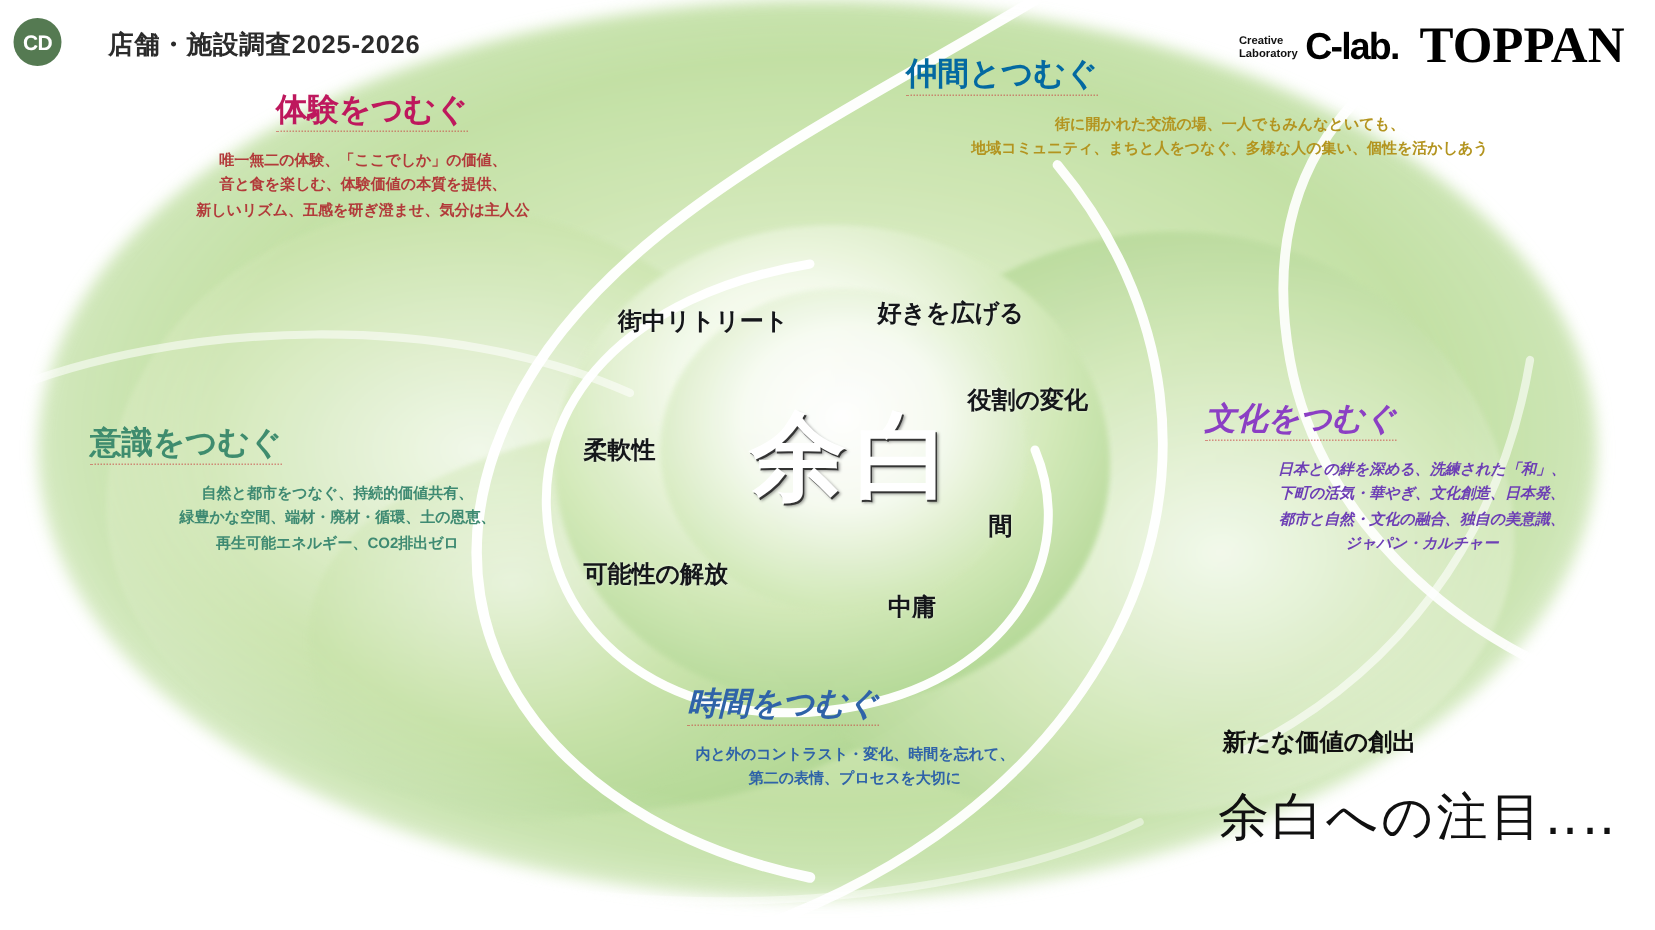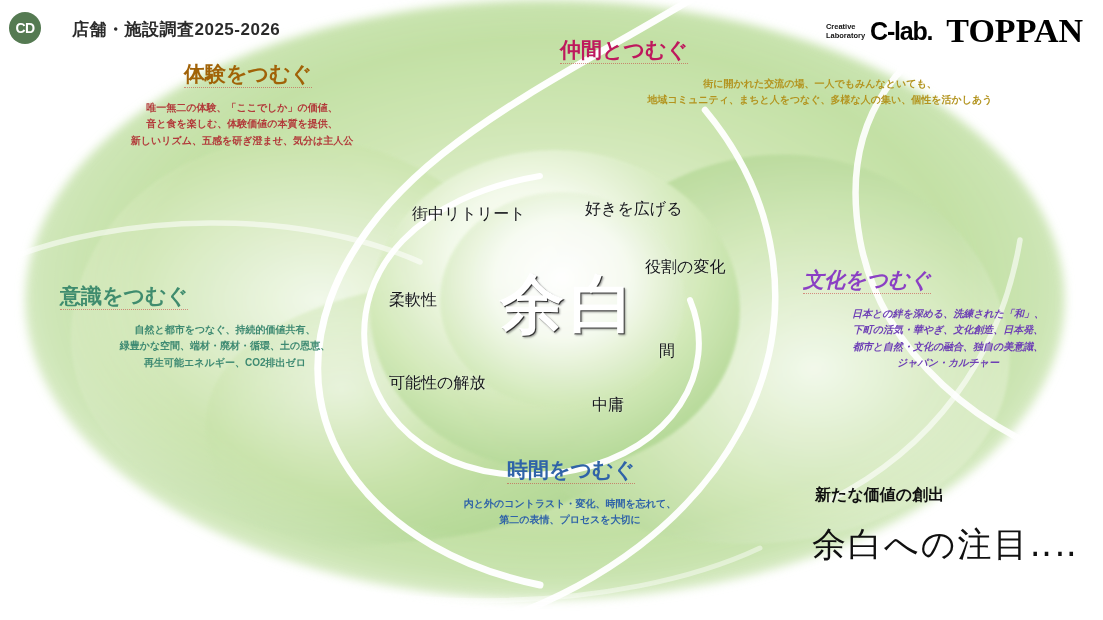--- a/index.html
+++ b/index.html
@@ -113,41 +113,41 @@
 
   #theme-ishiki{ left:60px;  top:284px; width:330px; }
   #theme-ishiki .theme-title{ color:#3f8c6e; }
   #theme-ishiki .theme-body{ color:#3e8a72; }
 
   #theme-bunka{ left:803px; top:268px; width:290px;font-style:italic; }
   #theme-bunka .theme-title{ color:#8b3fc4; }
   #theme-bunka .theme-body{ color:#6d3fb5; }
 
   #theme-jikan{ left:410px; top:458px; width:320px; }
-  #theme-jikan .theme-title{ color:#2f63a8; margin-left:97px; }
+  #theme-jikan .theme-title{ color:#2f63a8; margin-left:48px;font-style:italic; }
   #theme-jikan .theme-body{ color:#2f63a8; }
 
   
   #center-word{
     position:absolute;
     left:500px; top:272px;
     font-size:64px;
     font-weight:700;
     color:#ffffff;
     letter-spacing:6px;
     line-height:1;
     text-shadow:
       1px 1px 0 rgba(40,40,40,.9),
       2px 2px 2px rgba(40,40,40,.45);
     white-space:nowrap;
   }
   .kw{
     position:absolute;
     font-size:16px;
-    font-weight:400;
+    font-weight:700;
     color:#15171a;
     white-space:nowrap;
     text-shadow:0 0 2px rgba(255,255,255,.55);
   }
 
   
   #concl-small{
     position:absolute;
     left:815px; top:485px;
     font-size:16px;
@@ -283,28 +283,28 @@
       <div class="brand-creative">
         <div>Creative</div>
         <div>Laboratory</div>
       </div>
       <div class="brand-clab-main">C-lab.</div>
     </div>
     <div class="brand-toppan">TOPPAN</div>
   </div>
 
   <div class="theme" id="theme-taiken">
-    <div class="theme-title" style="color: #a16207;">体験をつむぐ</div>
+    <div class="theme-title" style="color: #be185d;">体験をつむぐ</div>
     <div class="theme-body">唯一無二の体験、「ここでしか」の価値、
 音と食を楽しむ、体験価値の本質を提供、
 新しいリズム、五感を研ぎ澄ませ、気分は主人公</div>
   </div>
 
   <div class="theme" id="theme-nakama">
-    <div class="theme-title" style="color: #be185d;">仲間とつむぐ</div>
+    <div class="theme-title" style="color: #0369a1; margin-left: 44px;">仲間とつむぐ</div>
     <div class="theme-body">街に開かれた交流の場、一人でもみんなといても、
 地域コミュニティ、まちと人をつなぐ、多様な人の集い、個性を活かしあう</div>
   </div>
 
   <div class="theme" id="theme-ishiki">
     <div class="theme-title" style="color: rgb(63, 140, 110);">意識をつむぐ</div>
     <div class="theme-body">自然と都市をつなぐ、持続的価値共有、
 緑豊かな空間、端材・廃材・循環、土の恩恵、
 再生可能エネルギー、CO2排出ゼロ</div>
   </div>

